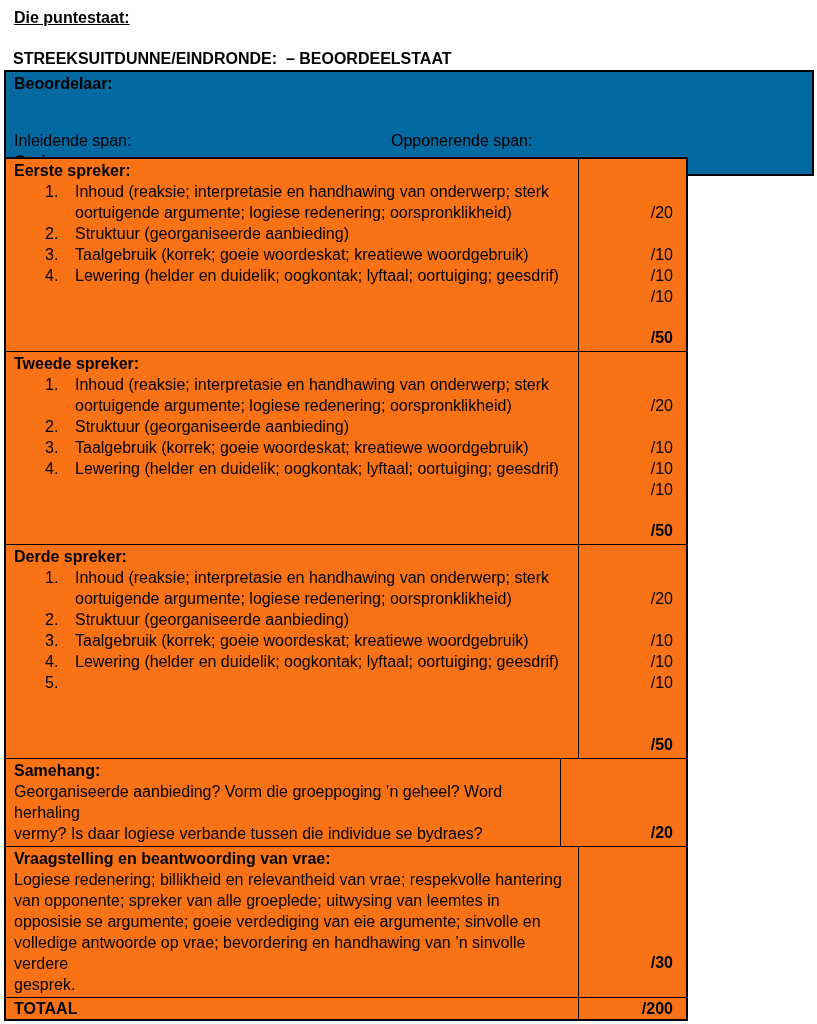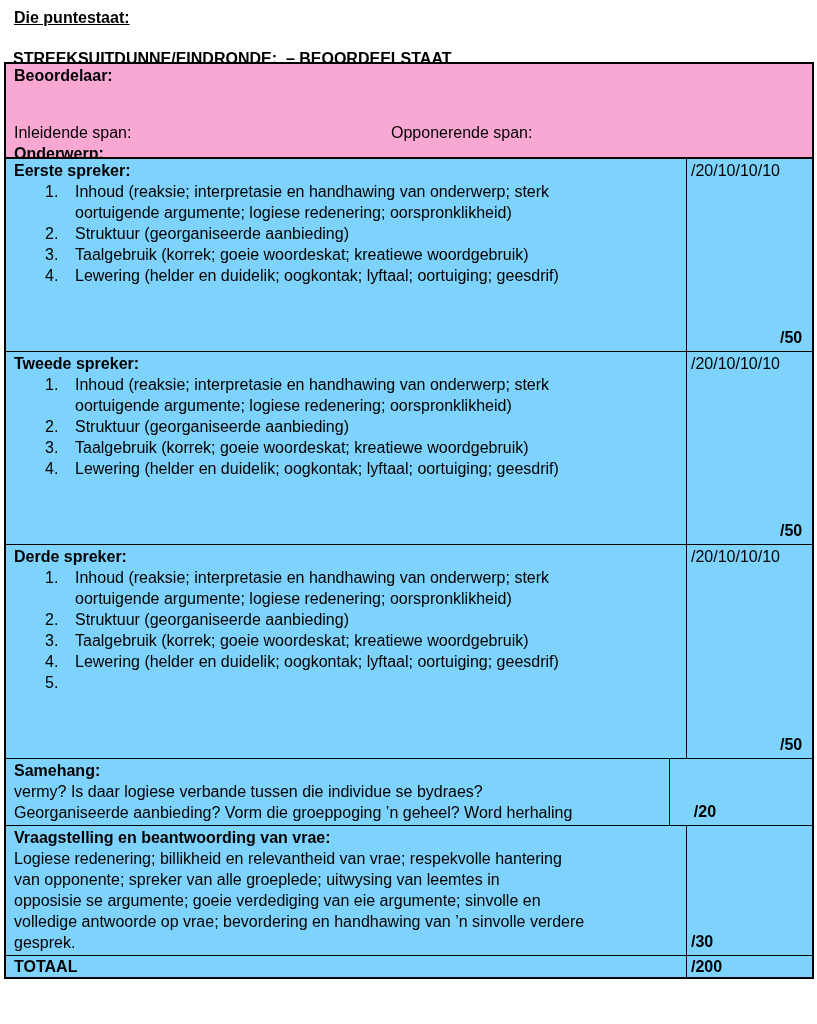--- a/index.html
+++ b/index.html
@@ -14,41 +14,41 @@
   .doc-title {
     position:absolute; left:14px; top:7px;
     font-weight:bold; text-decoration:underline;
   }
   .doc-subtitle {
     position:absolute; left:13px; top:48px;
     font-weight:bold; white-space:pre-wrap;
   }
 
   .info-box {
-    position:absolute; left:4px; top:62px; width:810px;
-    border:2px solid #000; background:#f9a8d4;
+    position:absolute; left:4px; top:70px; width:810px;
+    border:2px solid #000; background:#0369a1;
     padding:1px 8px 2px 8px;
   }
   .info-row { height:21px; }
   .info-row.two-col { display:flex;margin-top:36px; }
   .col-left { width:377px; }
   .b { font-weight:bold; }
 
   .score-table {
-    position:absolute; left:4px; top:157px; width:810px;
-    border:2px solid #000; background:#7dd3fc;
+    position:absolute; left:4px; top:157px; width:684px;
+    border:2px solid #000; background:#f97316;
   }
   .trow { display:flex; border-bottom:1px solid #000; }
   .trow:last-child { border-bottom:none; }
   .tleft {
     width:681px; border-right:1px solid #000;
     padding:1px 10px 2px 8px;
   }
   .tright {
-    width:125px; display:flex; flex-direction:row;
+    width:125px; display:flex; flex-direction:column;
     text-align:right; padding:1px 13px 3px 4px;
   }
   .sec-speaker-1, .sec-speaker-2 { min-height:193px; }
   .sec-speaker-3 { min-height:214px; }
   .row-samehang { min-height:65px;gap:20px; }
   .row-vraag { min-height:128px; }
   .row-total { height:21px; }
   .row-total .tleft, .row-total .tright { padding-top:0; padding-bottom:11px; }
 
   .sec-heading { font-weight:bold; }
@@ -183,22 +183,22 @@
         <div class="sline">/10</div>
         <div class="sline">/10</div>
         <div class="sline subtotal">/50</div>
       </div>
     </div>
 
     <div class="trow row-samehang">
       <div class="tleft">
         <div class="sec-heading">Samehang:</div>
         <div>
+          <div>Georganiseerde aanbieding? Vorm die groeppoging ’n geheel? Word herhaling</div>
           <div>vermy? Is daar logiese verbande tussen die individue se bydraes?</div>
-          <div>Georganiseerde aanbieding? Vorm die groeppoging ’n geheel? Word herhaling</div>
         </div>
       </div>
       <div class="tright">
         <div class="sline subtotal score-b">/20</div>
       </div>
     </div>
 
     <div class="trow row-vraag">
       <div class="tleft">
         <div class="sec-heading">Vraagstelling en beantwoording van vrae:</div>

